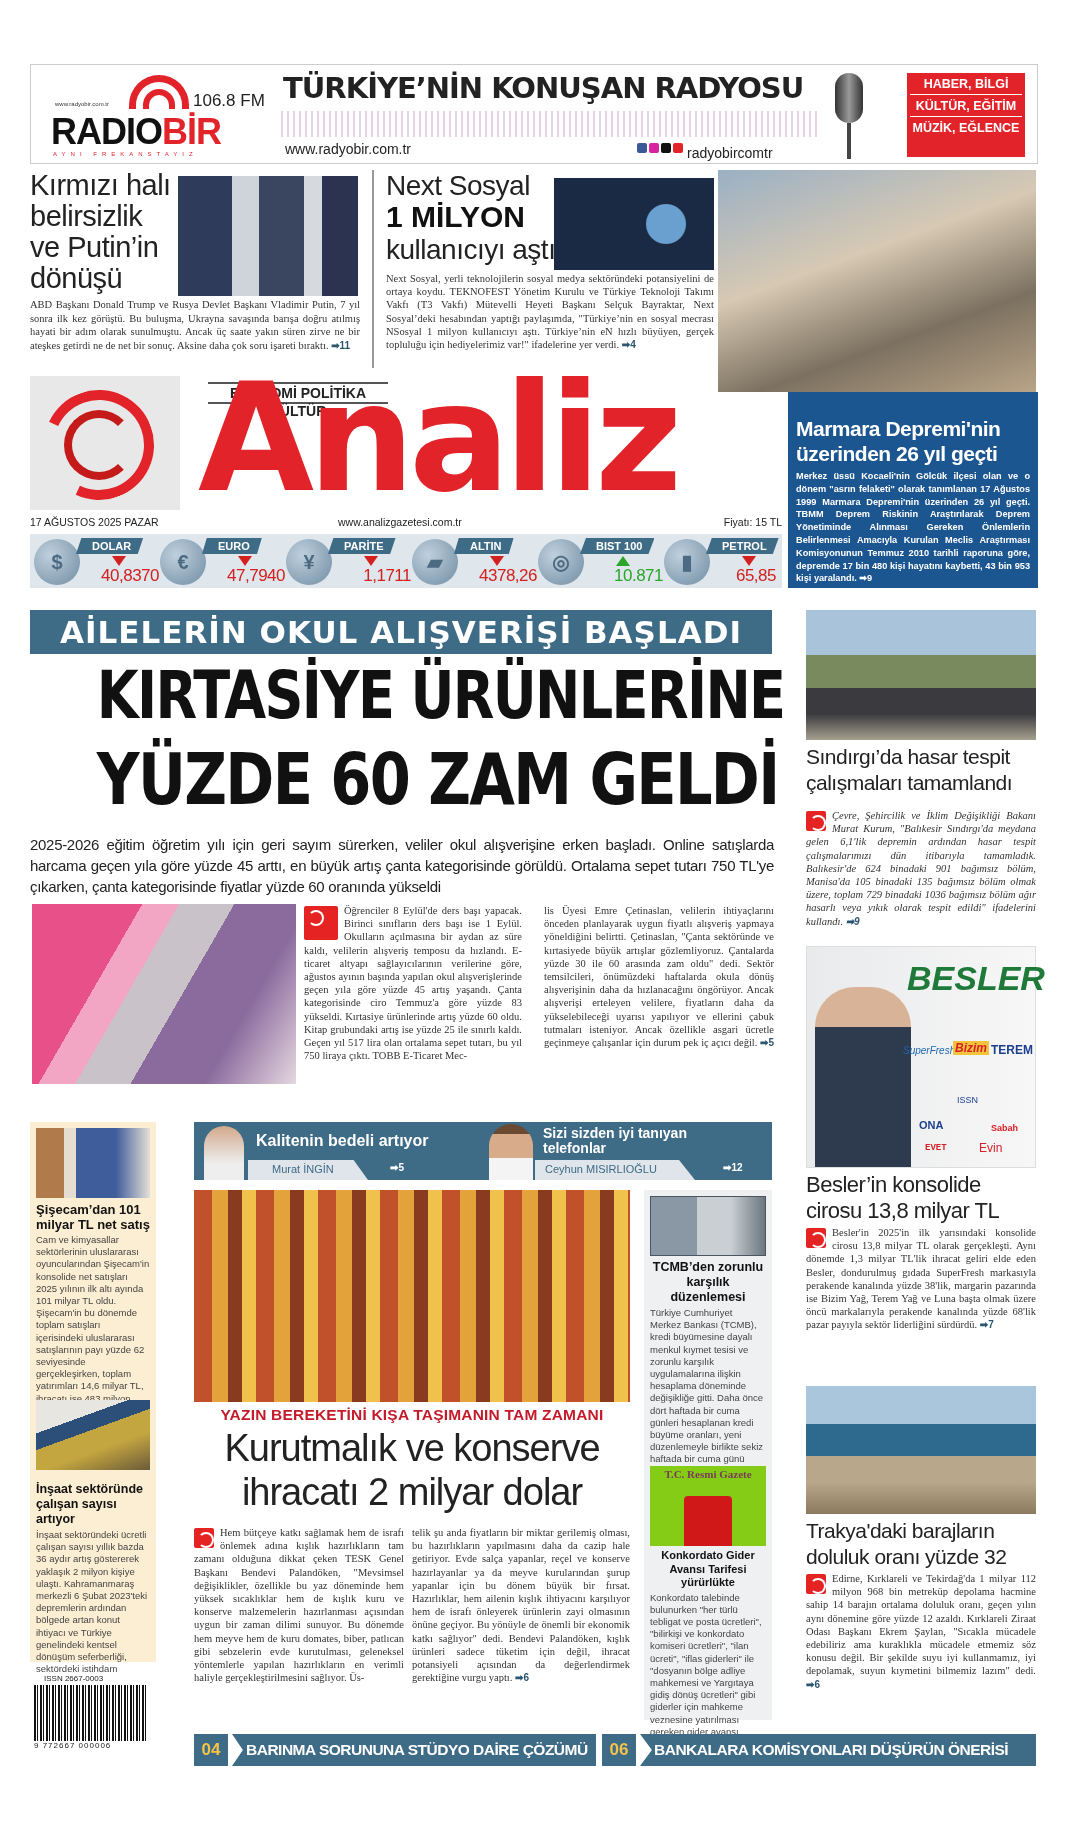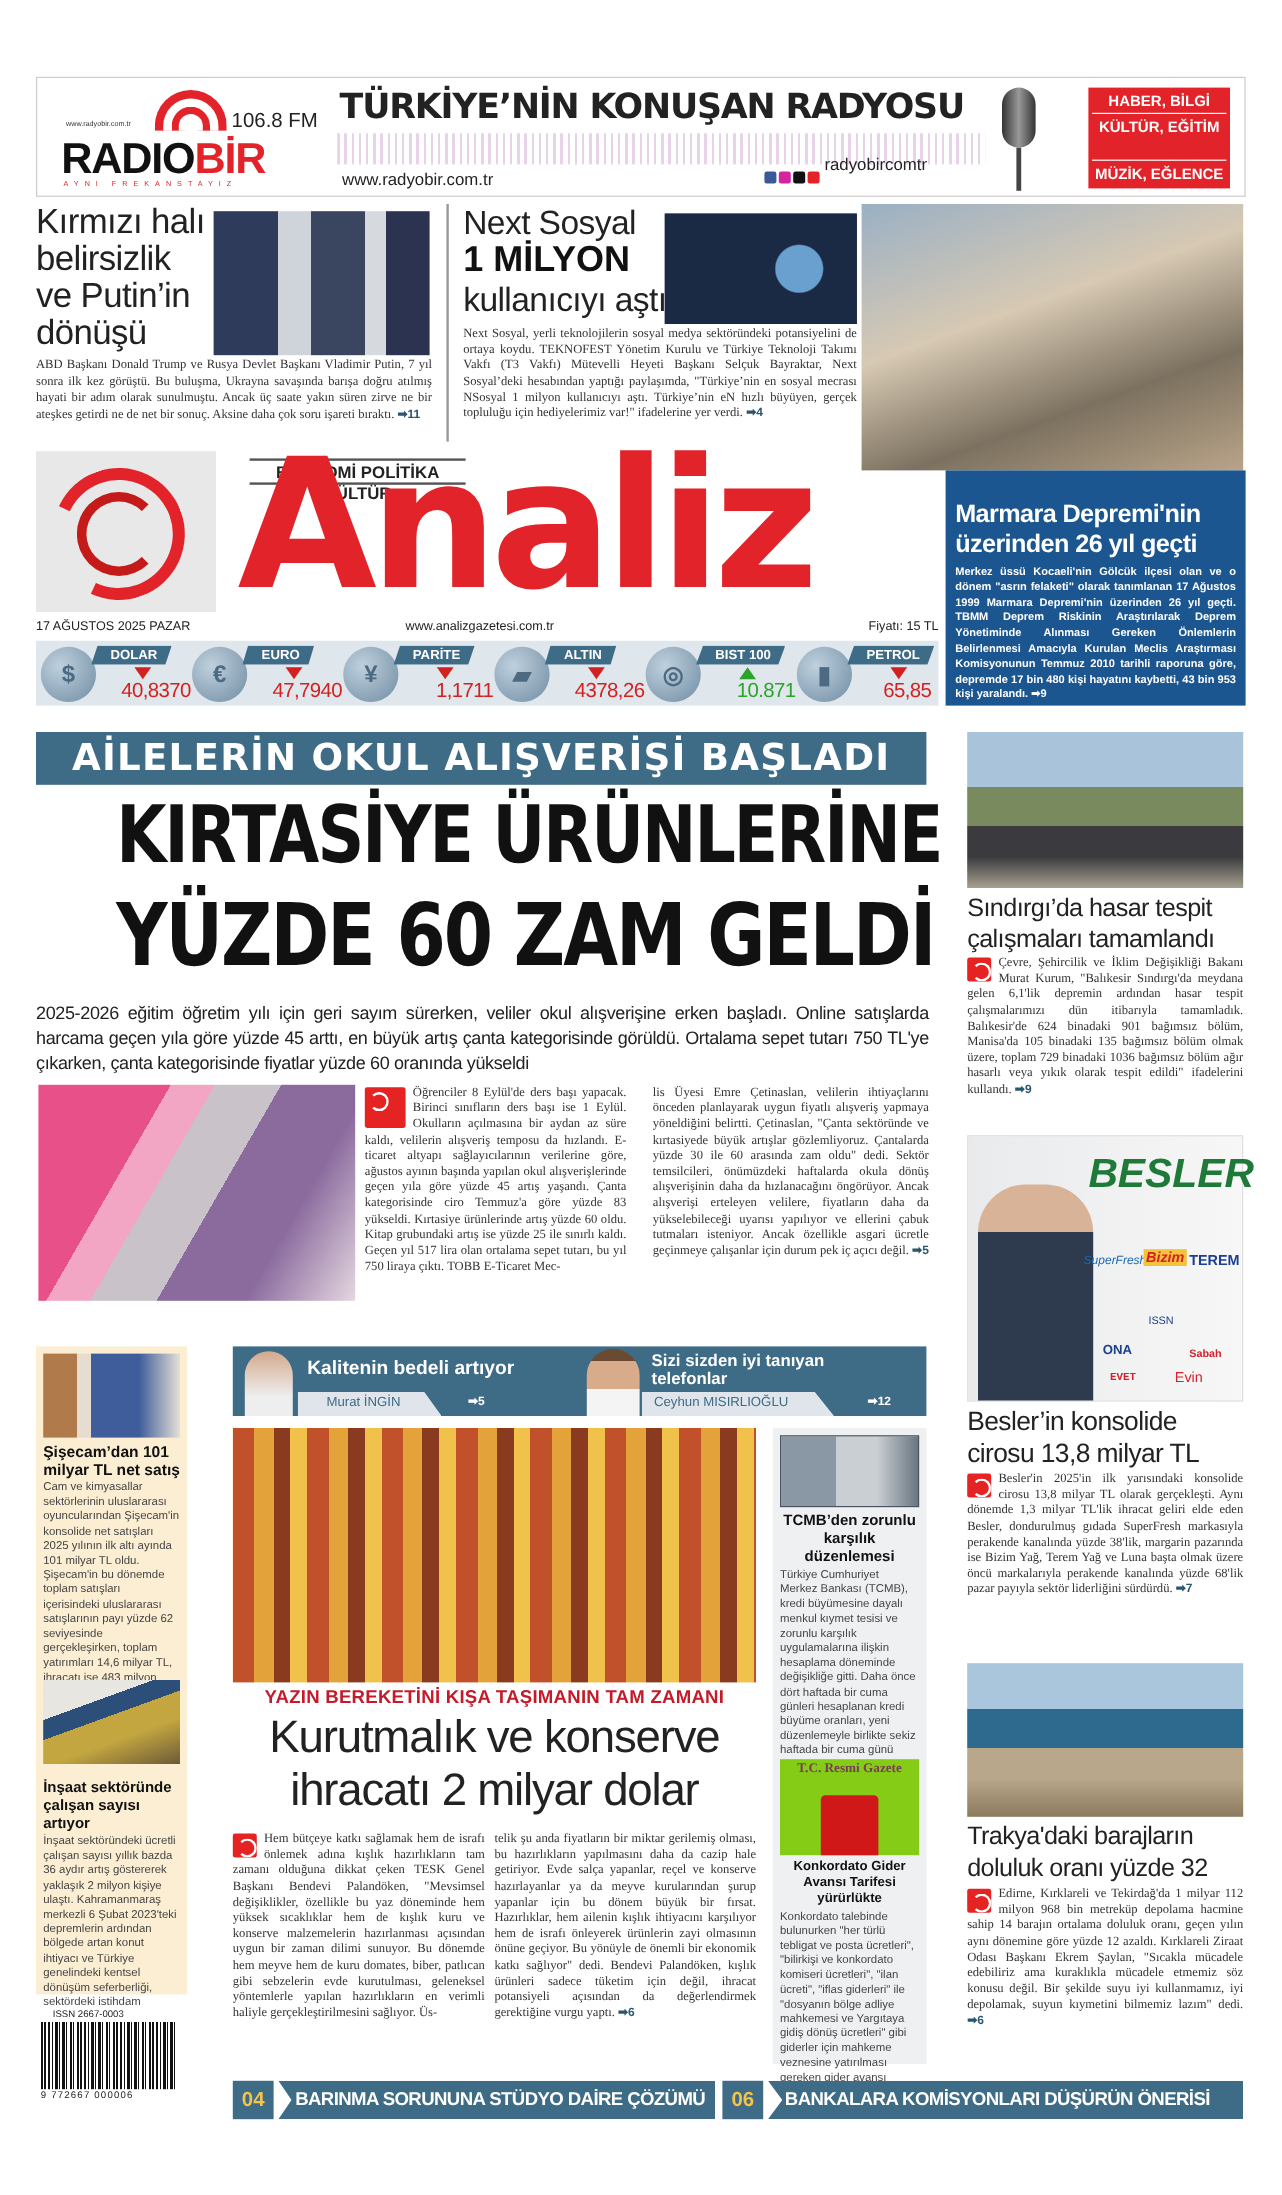--- a/index.html
+++ b/index.html
@@ -38,28 +38,28 @@
   </div>
   <div class="abs cond" style="left:252px;top:6px;font-size:29px;font-weight:bold;color:#222;letter-spacing:-1px;white-space:nowrap;">TÜRKİYE’NİN KONUŞAN RADYOSU</div>
   <div class="abs" style="left:250px;top:46px;width:540px;height:26px;background:repeating-linear-gradient(90deg,#d7b4d8 0 2px,transparent 2px 6px);opacity:0.6;"></div>
   <div class="abs" style="left:254px;top:76px;font-size:14px;color:#222;">www.radyobir.com.tr</div>
   <div class="abs" style="left:606px;top:78px;display:flex;gap:2px;">
     <span style="width:10px;height:10px;background:#3b5998;border-radius:2px;display:inline-block;"></span>
     <span style="width:10px;height:10px;background:#d6249f;border-radius:2px;display:inline-block;"></span>
     <span style="width:10px;height:10px;background:#111;border-radius:2px;display:inline-block;"></span>
     <span style="width:10px;height:10px;background:#e3232a;border-radius:2px;display:inline-block;"></span>
   </div>
-  <div class="abs" style="left:656px;top:64px;font-size:14px;color:#222;">radyobircomtr</div>
+  <div class="abs" style="left:656px;top:80px;font-size:14px;color:#222;">radyobircomtr</div>
   <div class="abs" style="left:790px;top:4px;width:56px;height:92px;">
     <div style="position:absolute;left:14px;top:4px;width:28px;height:50px;border-radius:14px;background:linear-gradient(90deg,#333,#999,#333);"></div>
     <div style="position:absolute;left:26px;top:54px;width:4px;height:36px;background:#444;"></div>
   </div>
   <div class="abs" style="left:876px;top:8px;width:118px;height:84px;background:#e3232a;padding:4px 3px;display:flex;flex-direction:column;gap:4px;">
     <div style="color:#fff;font-weight:bold;font-size:12.5px;text-align:center;border-bottom:1px solid #fff;padding-bottom:3px;">HABER, BİLGİ</div>
-    <div style="color:#fff;font-weight:bold;font-size:12.5px;text-align:center;border-bottom:1px solid #fff;padding-bottom:20px;">KÜLTÜR, EĞİTİM</div>
+    <div style="color:#fff;font-weight:bold;font-size:12.5px;text-align:center;border-bottom:1px solid #fff;padding-bottom:3px;">KÜLTÜR, EĞİTİM</div>
     <div style="color:#fff;font-weight:bold;font-size:12.5px;text-align:center;">MÜZİK, EĞLENCE</div>
   </div>
 </div>
 
 <div class="abs" style="left:30px;top:170px;width:330px;height:198px;">
   <div class="abs" style="left:0;top:0;width:148px;font-size:29px;line-height:31px;color:#222;letter-spacing:-0.5px;">Kırmızı halı belirsizlik ve Putin’in dönüşü</div>
   <div class="abs photo" style="left:148px;top:6px;width:180px;height:120px;background:linear-gradient(90deg,#2e3b5a 0 30%,#cfd4da 30% 45%,#3a4560 45% 70%,#d6dadf 70% 80%,#2b3350 80%);"></div>
   <div class="abs body-text" style="left:0;top:128px;width:330px;font-size:10.5px;line-height:13.5px;">
     <span>ABD Başkanı Donald Trump ve Rusya Devlet Başkanı Vladimir Putin, 7 yıl sonra ilk kez görüştü. Bu buluşma, Ukrayna savaşında barışa doğru atılmış hayati bir adım olarak sunulmuştu. Ancak üç saate yakın süren zirve ne bir ateşkes getirdi ne de net bir sonuç. Aksine daha çok soru işareti bıraktı.</span>
     <span class="ref">➡<span>11</span></span>
@@ -151,21 +151,21 @@
   <span>Öğrenciler 8 Eylül'de ders başı yapacak. Birinci sınıfların ders başı ise 1 Eylül. Okulların açılmasına bir aydan az süre kaldı, velilerin alışveriş temposu da hızlandı. E-ticaret altyapı sağlayıcılarının verilerine göre, ağustos ayının başında yapılan okul alışverişlerinde geçen yıla göre yüzde 45 artış yaşandı. Çanta kategorisinde ciro Temmuz'a göre yüzde 83 yükseldi. Kırtasiye ürünlerinde artış yüzde 60 oldu. Kitap grubundaki artış ise yüzde 25 ile sınırlı kaldı. Geçen yıl 517 lira olan ortalama sepet tutarı, bu yıl 750 liraya çıktı. TOBB E-Ticaret Mec-</span>
 </div>
 <div class="abs body-text" style="left:544px;top:904px;width:230px;">
   <span>lis Üyesi Emre Çetinaslan, velilerin ihtiyaçlarını önceden planlayarak uygun fiyatlı alışveriş yapmaya yöneldiğini belirtti. Çetinaslan, "Çanta sektöründe ve kırtasiyede büyük artışlar gözlemliyoruz. Çantalarda yüzde 30 ile 60 arasında zam oldu" dedi. Sektör temsilcileri, önümüzdeki haftalarda okula dönüş alışverişinin daha da hızlanacağını öngörüyor. Ancak alışverişi erteleyen velilere, fiyatların daha da yükselebileceği uyarısı yapılıyor ve ellerini çabuk tutmaları isteniyor. Ancak özellikle asgari ücretle geçinmeye çalışanlar için durum pek iç açıcı değil.</span>
   <span class="ref">➡<span>5</span></span>
 </div>
 
 <div class="abs" style="left:806px;top:610px;width:230px;height:330px;">
   <div class="photo" style="width:230px;height:130px;background:linear-gradient(180deg,#a9c3db 0 35%,#7a8a5f 35% 60%,#3b3b3f 60% 80%,#a6a08f);"></div>
   <div style="font-size:21px;line-height:26px;color:#222;margin-top:4px;letter-spacing:-0.5px;">Sındırgı’da hasar tespit çalışmaları tamamlandı</div>
-  <div class="body-text" style="margin-top:0;">
+  <div class="body-text" style="margin-top:13px;font-style:italic;">
     <span class="logo-mini"></span>
     <span>Çevre, Şehircilik ve İklim Değişikliği Bakanı Murat Kurum, "Balıkesir Sındırgı'da meydana gelen 6,1'lik depremin ardından hasar tespit çalışmalarımızı dün itibarıyla tamamladık. Balıkesir'de 624 binadaki 901 bağımsız bölüm, Manisa'da 105 binadaki 135 bağımsız bölüm olmak üzere, toplam 729 binadaki 1036 bağımsız bölüm ağır hasarlı veya yıkık olarak tespit edildi" ifadelerini kullandı.</span>
     <span class="ref">➡<span>9</span></span>
   </div>
 </div>
 
 <div class="abs band" style="left:194px;top:1122px;width:578px;height:58px;">
   <div class="abs" style="left:0;top:0;width:289px;height:58px;">
     <div class="abs" style="left:10px;top:4px;width:40px;height:54px;border-radius:20px 20px 0 0;background:linear-gradient(#d2a98c,#eee 70%);"></div>
     <div class="abs" style="left:62px;top:10px;font-size:16px;font-weight:bold;color:#fff;">Kalitenin bedeli artıyor</div>

